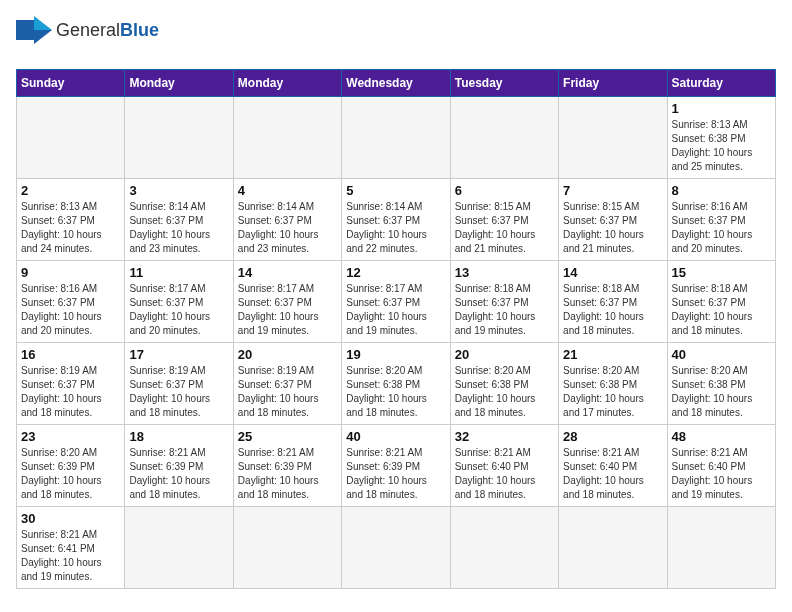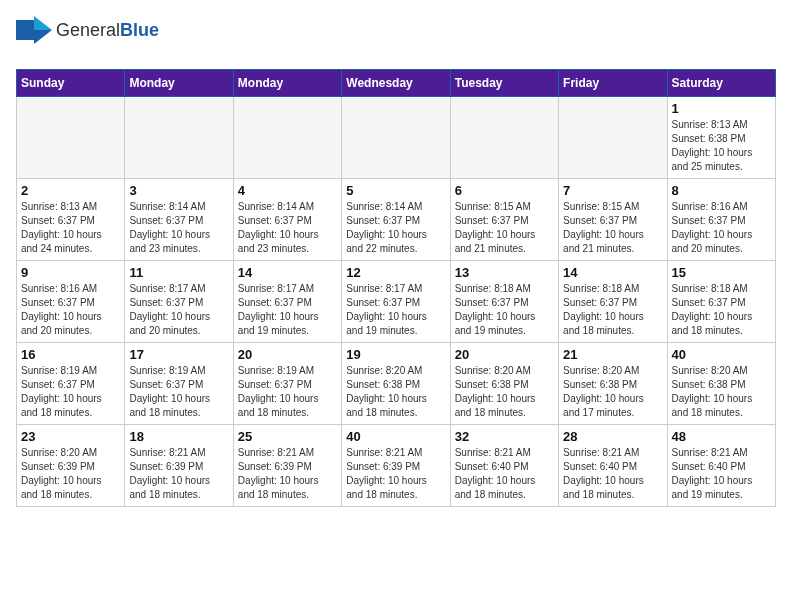--- a/index.html
+++ b/index.html
@@ -333,14 +333,29 @@
 and 18 minutes.</div>
         </td>
         <td>
           <span class="day-number">48</span>
           <div class="day-info" style="white-space: pre-line;">Sunrise: 8:21 AM
 Sunset: 6:40 PM
 Daylight: 10 hours
 and 19 minutes.</div>
         </td>
       </tr>
+      <tr>
+        <td>
+          <span class="day-number">30</span>
+          <div class="day-info" style="white-space: pre-line;">Sunrise: 8:21 AM
+Sunset: 6:41 PM
+Daylight: 10 hours
+and 19 minutes.</div>
+        </td>
+        <td class="empty"></td>
+        <td class="empty"></td>
+        <td class="empty"></td>
+        <td class="empty"></td>
+        <td class="empty"></td>
+        <td class="empty"></td>
+      </tr>
     </tbody>
 </table>
 
 </body></html>

